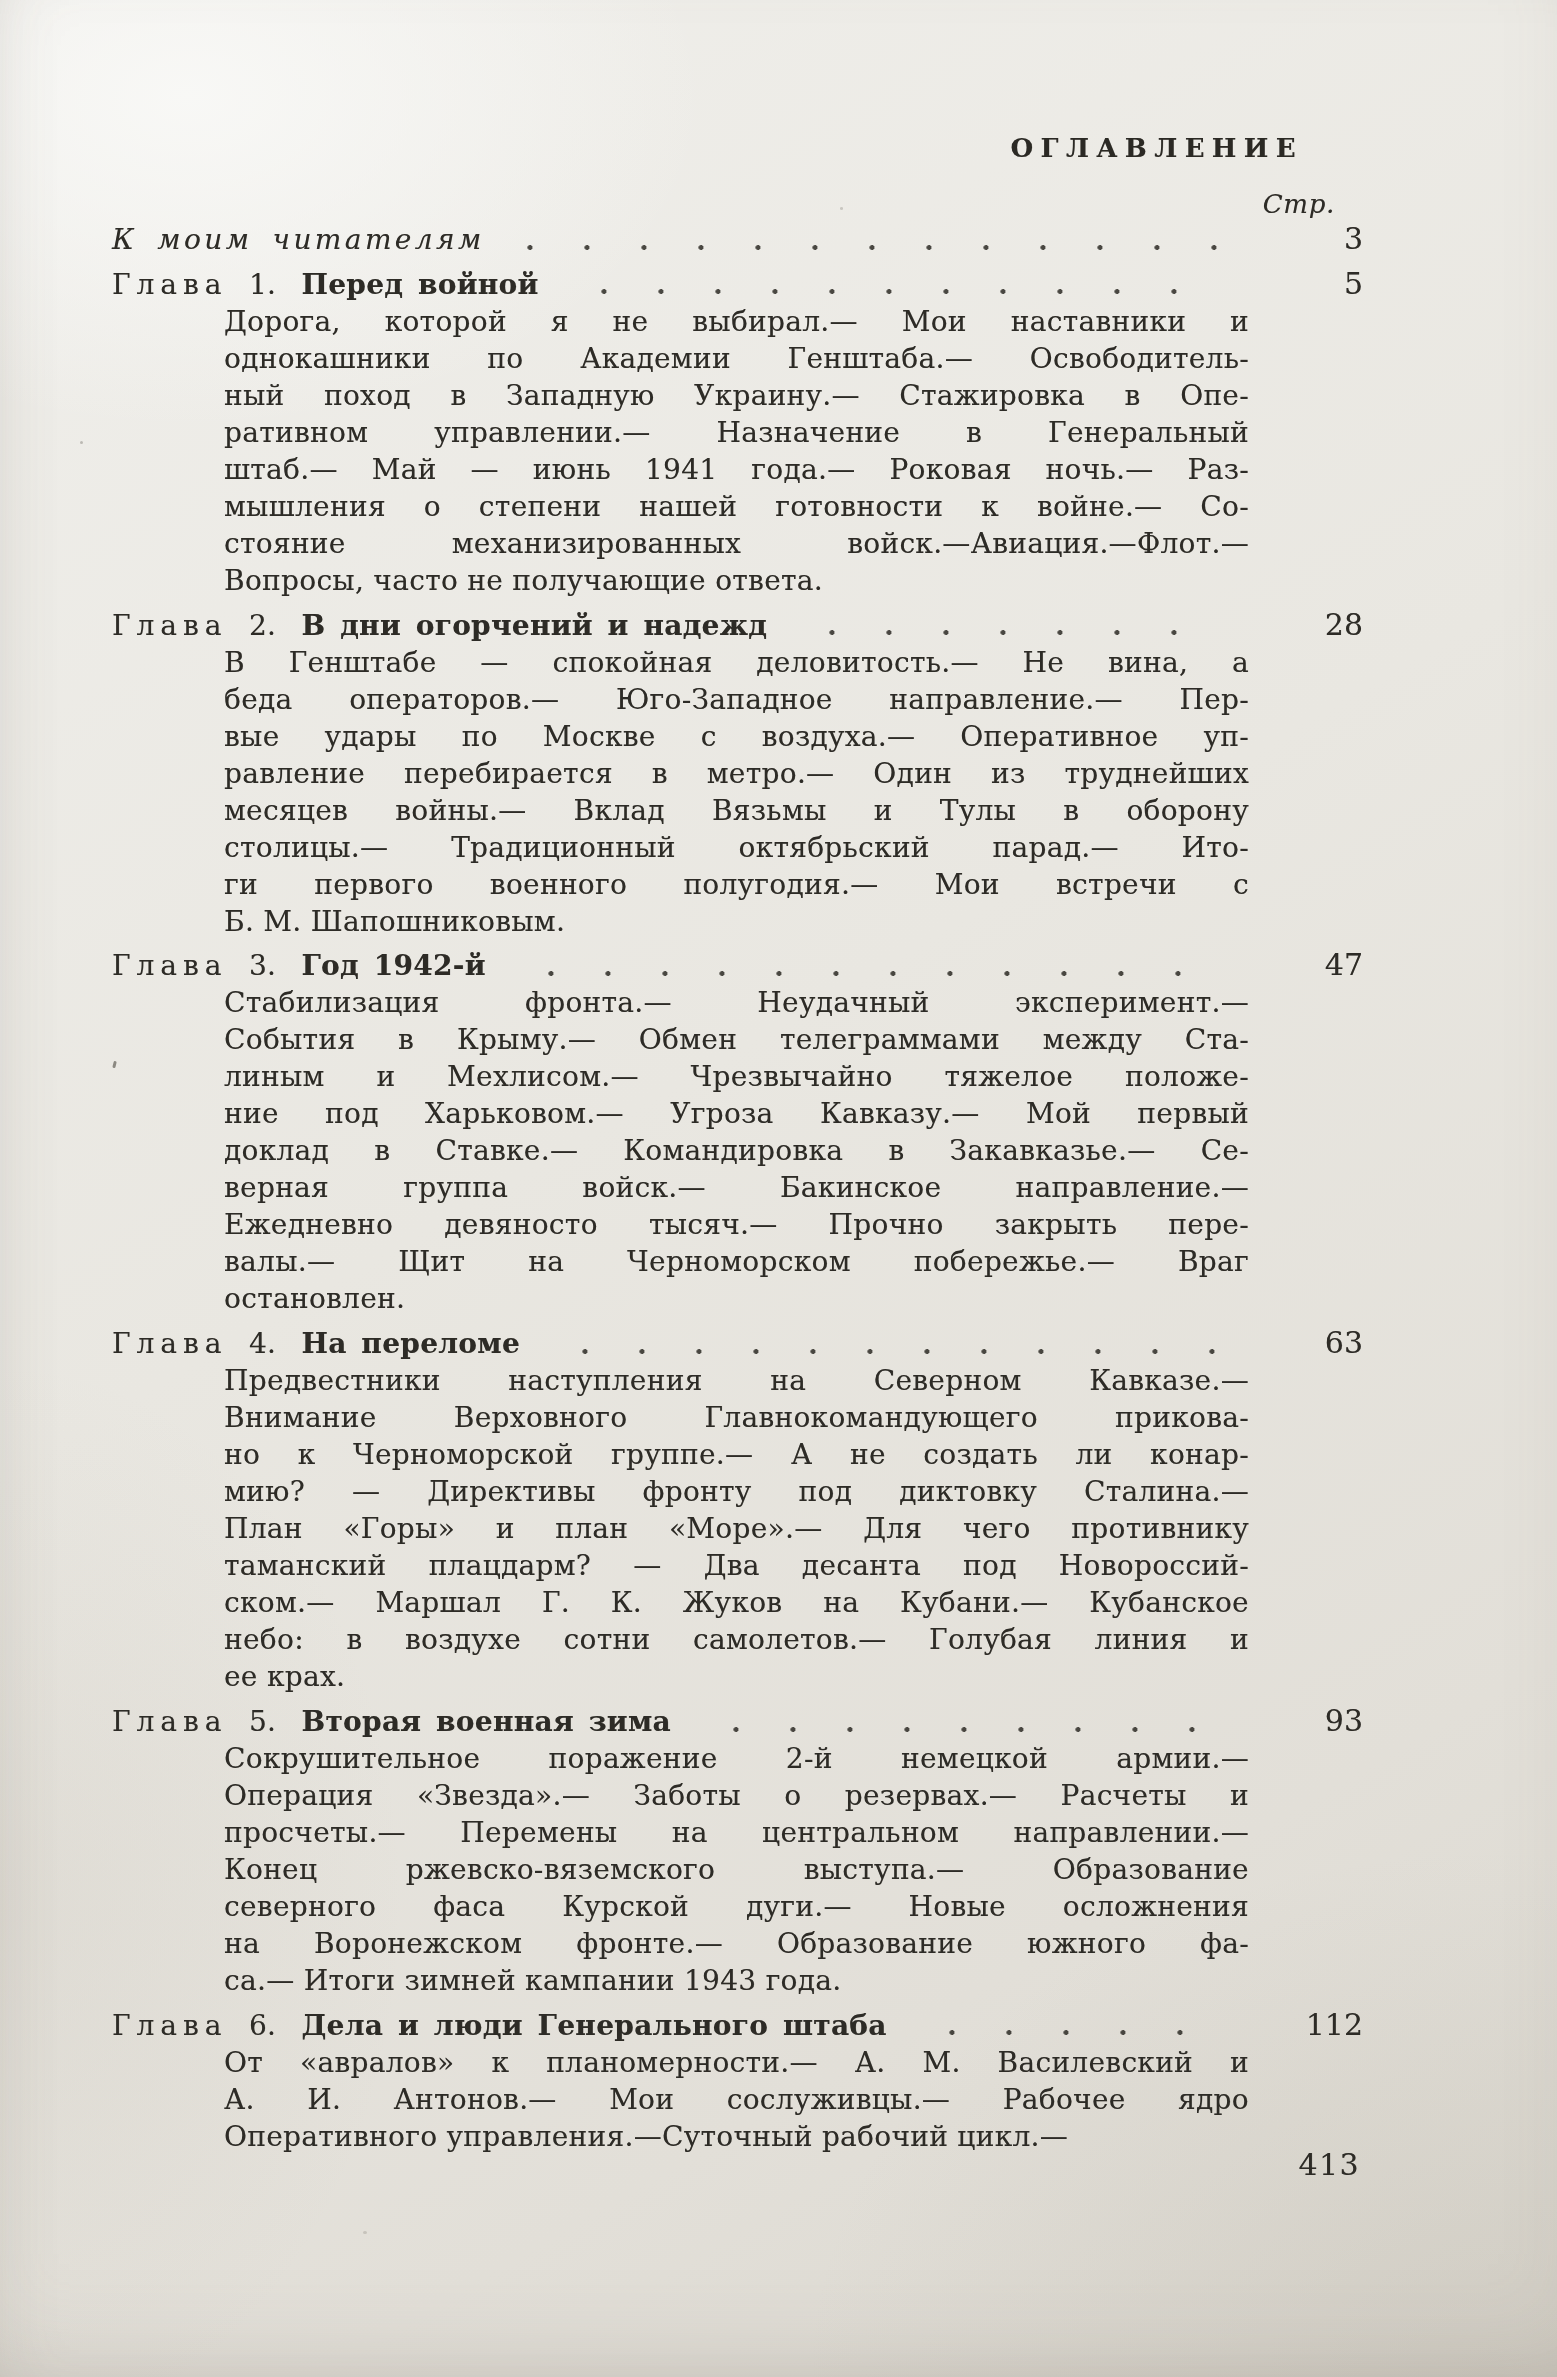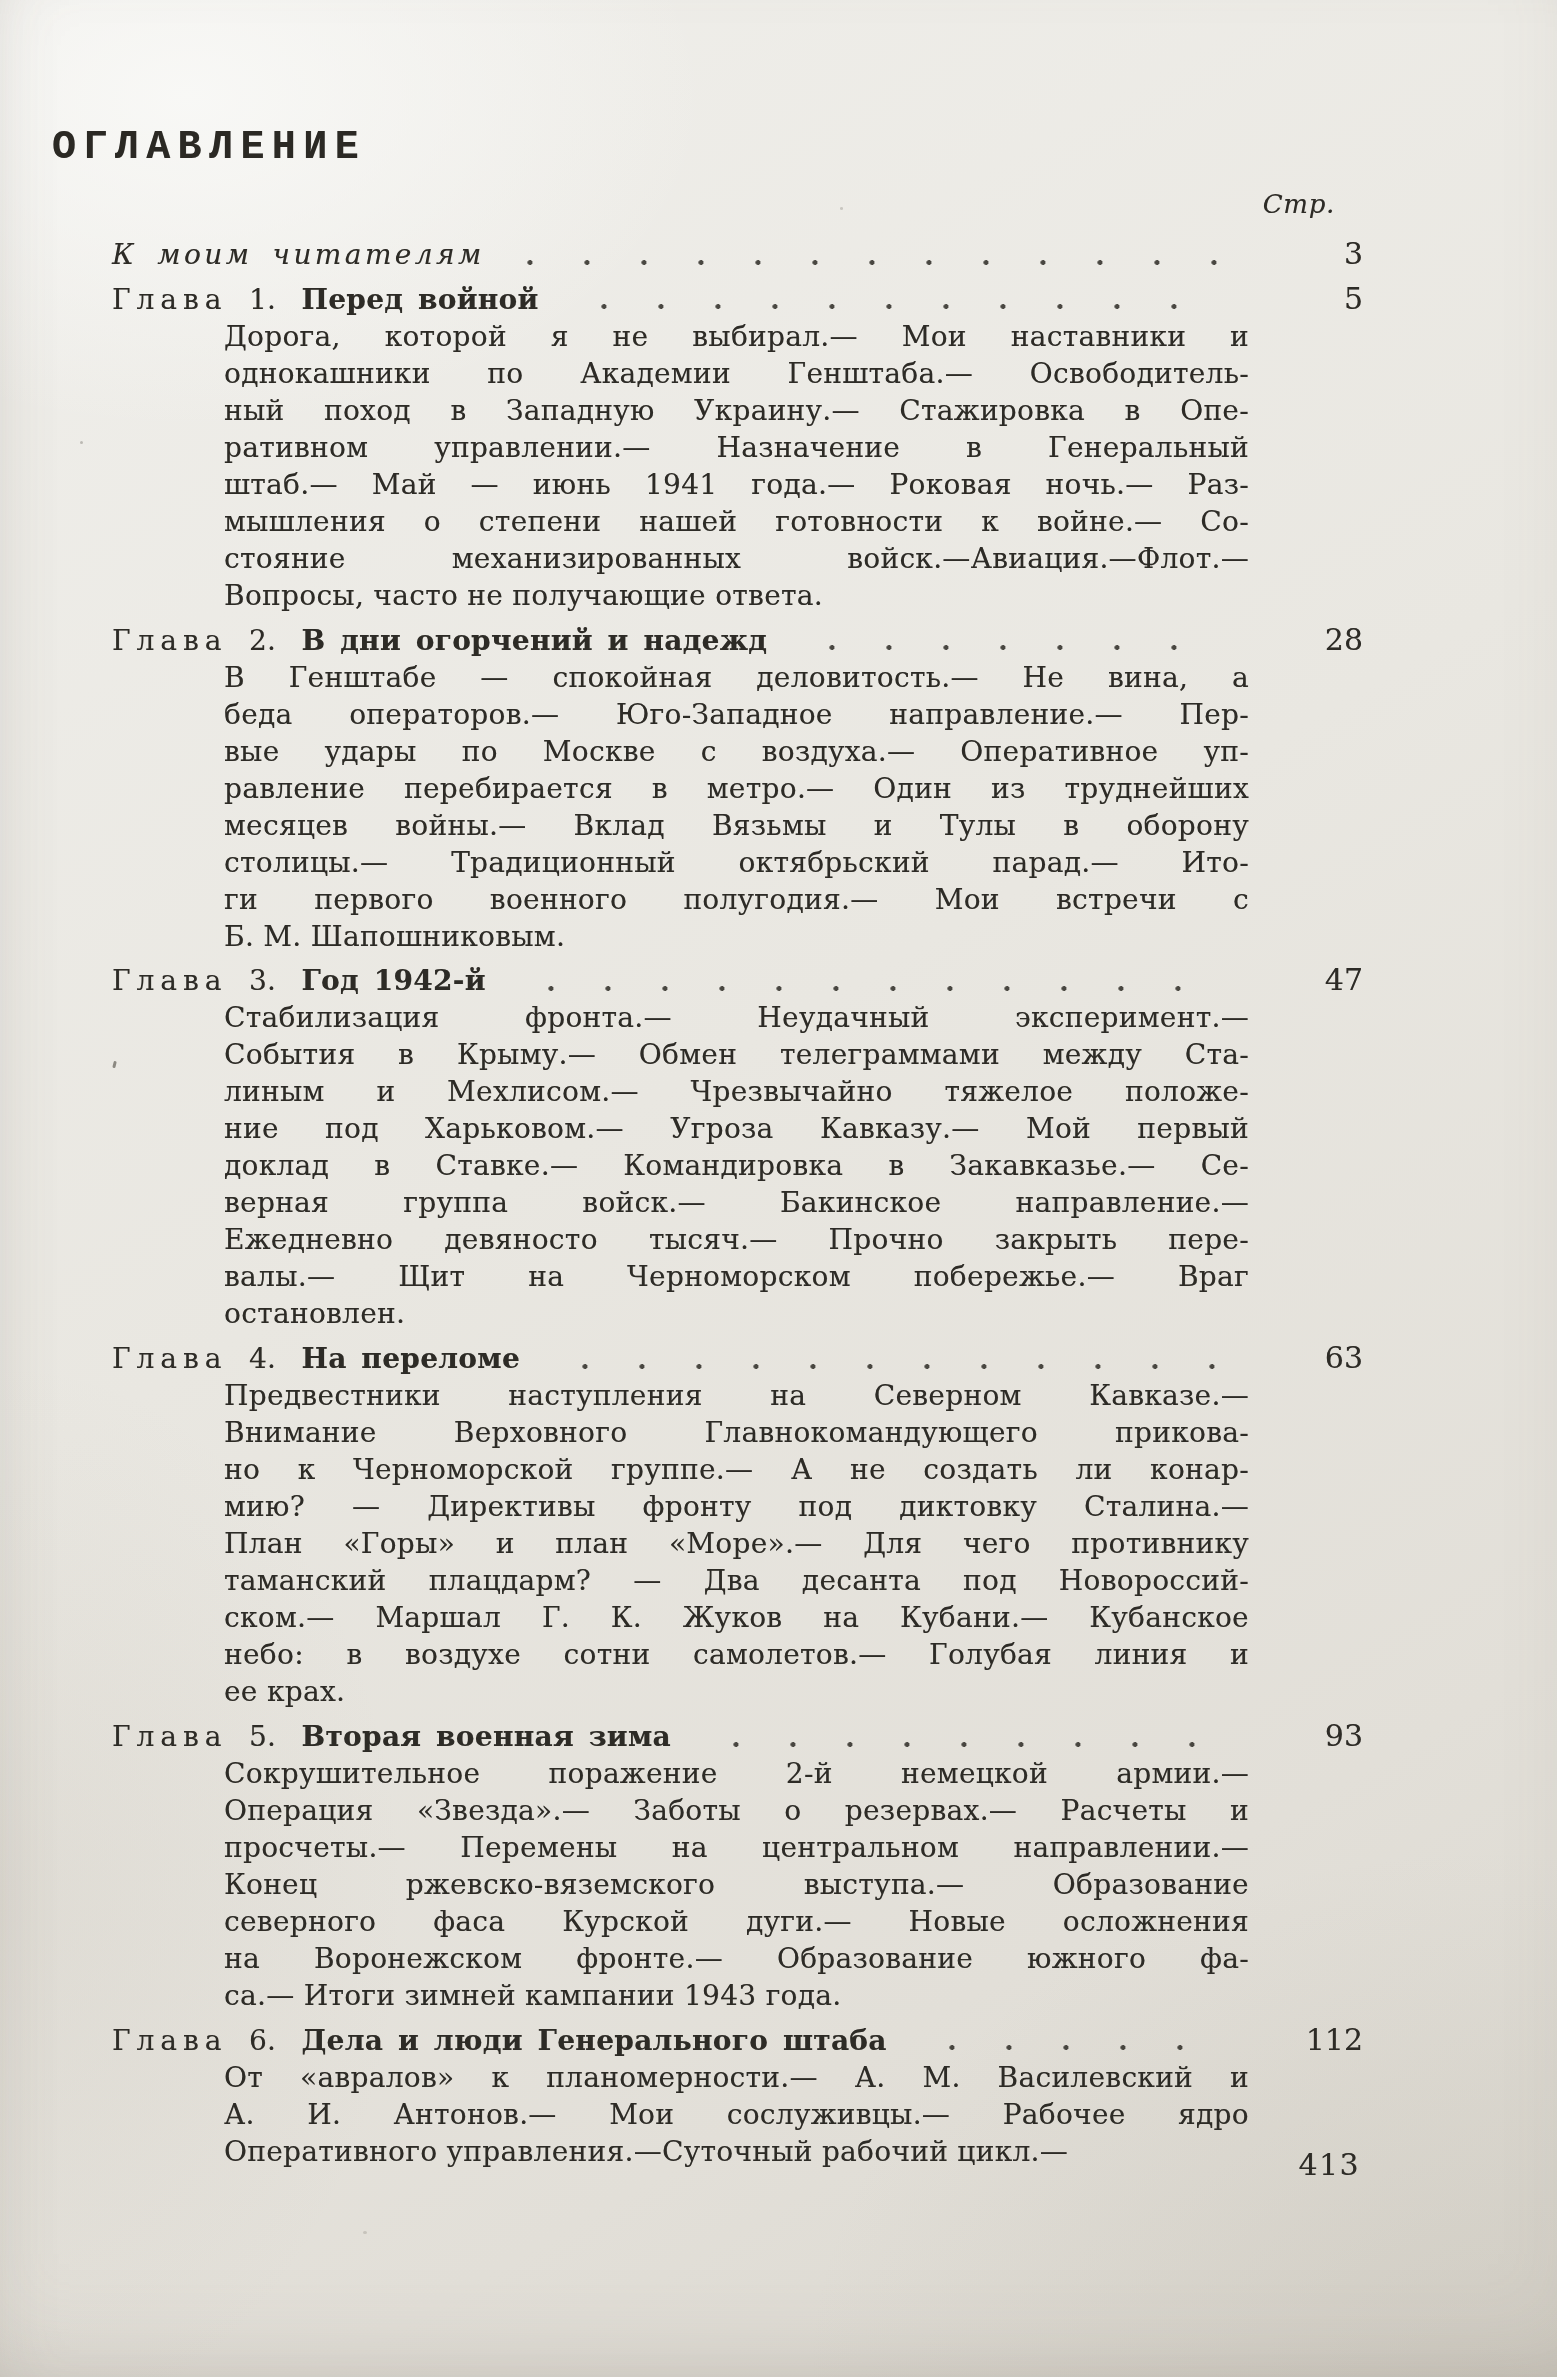--- a/index.html
+++ b/index.html
@@ -19,38 +19,37 @@
       linear-gradient(150deg, #f0efeb 0%, #e9e7e1 45%, #e2dfd8 78%, #dbd8d0 100%);
     box-shadow: inset 0 -54px 108px -61px rgba(110,102,88,0.28),
                 inset 34px 0 95px -68px rgba(110,102,88,0.20);
   }
   .content {
     position: absolute; left: 112px; top: 0; width: 1251px;
     text-shadow: 0.2px 0.3px 0.6px rgba(45,43,38,0.38);
   }
   .doc-title {
     margin-top: 129px;
-    text-align: left;
+    text-align: right;
     transform: translateX(-60px);
-    font-size: 40px; font-weight: 700;
+    font-size: 26px; font-weight: 700;
     letter-spacing: 7.4px;
     line-height: 38px;
     color: #2b2924;
-    font-family: Liberation Mono, monospace;
   }
   .col-header {
     margin-top: 22px;
     text-align: right;
     padding-right: 28px;
     font-style: italic;
     font-size: 26px;
     line-height: 31px;
     letter-spacing: 0.7px;
   }
-  .toc { margin-top: 15px; }
+  .toc { }
   .entry { margin: 0; }
   .entry + .entry { margin-top: 0; }
   .entry-row {
     display: flex;
     align-items: baseline;
     font-size: 28px;
     line-height: 37px;
     word-spacing: 4.7px;
     white-space: nowrap;
   }

